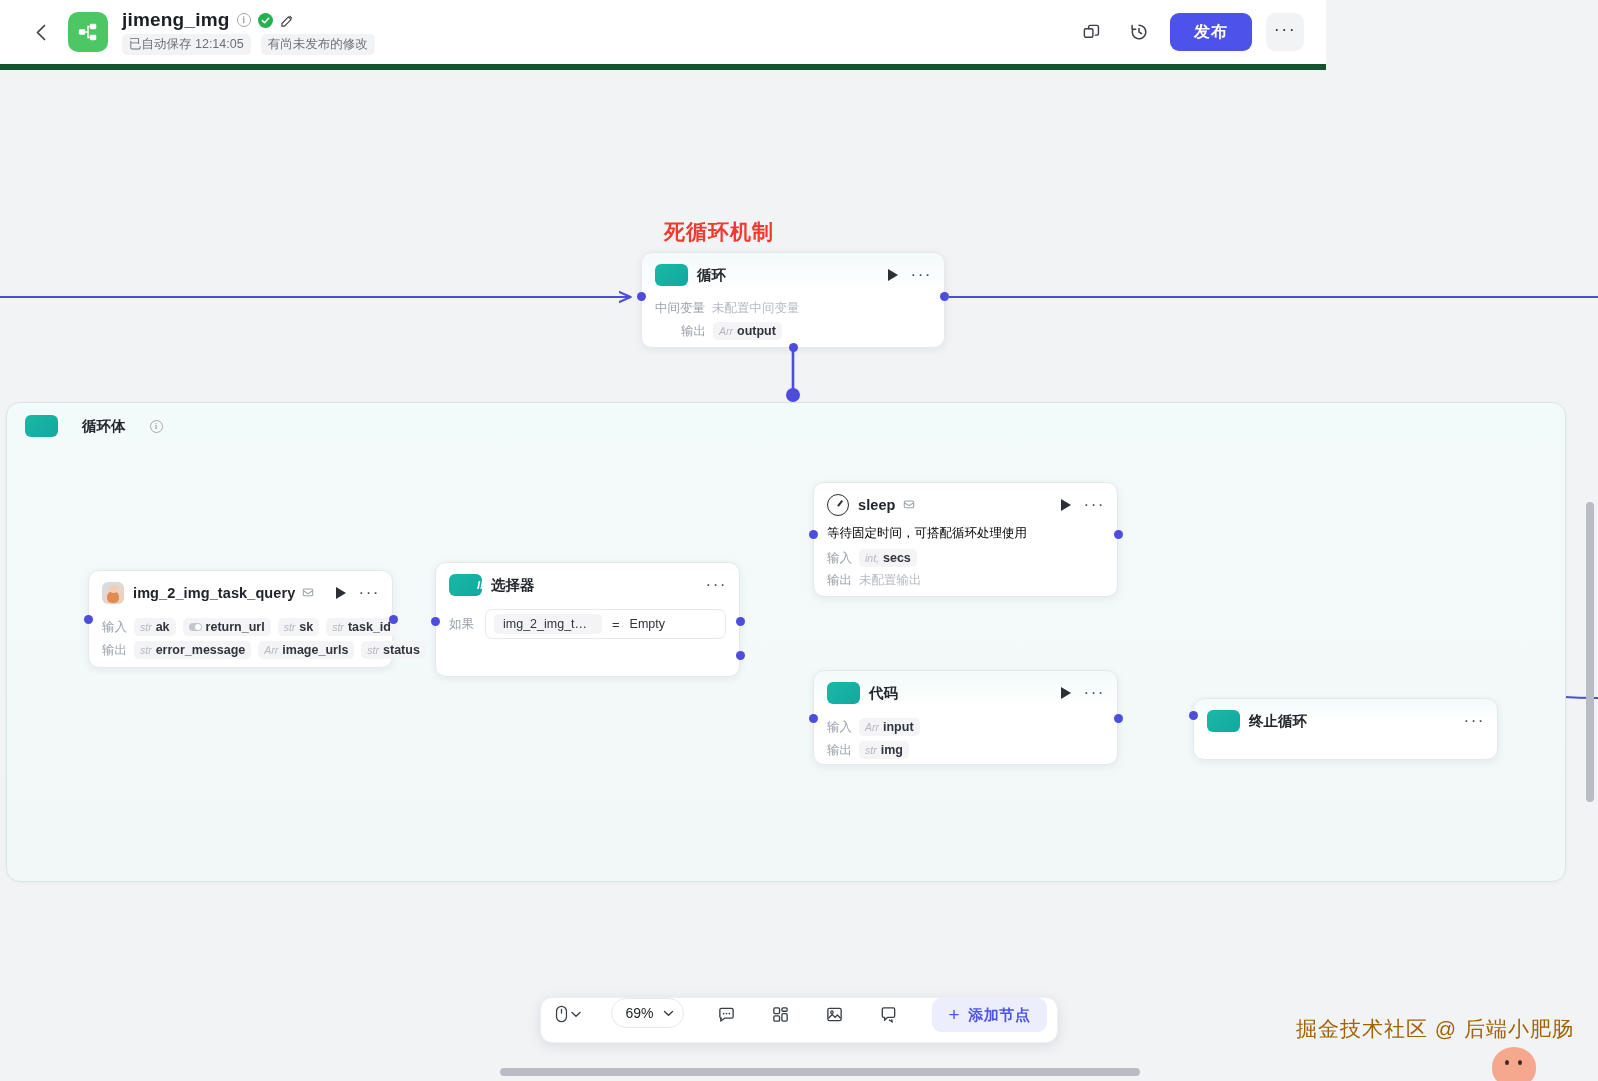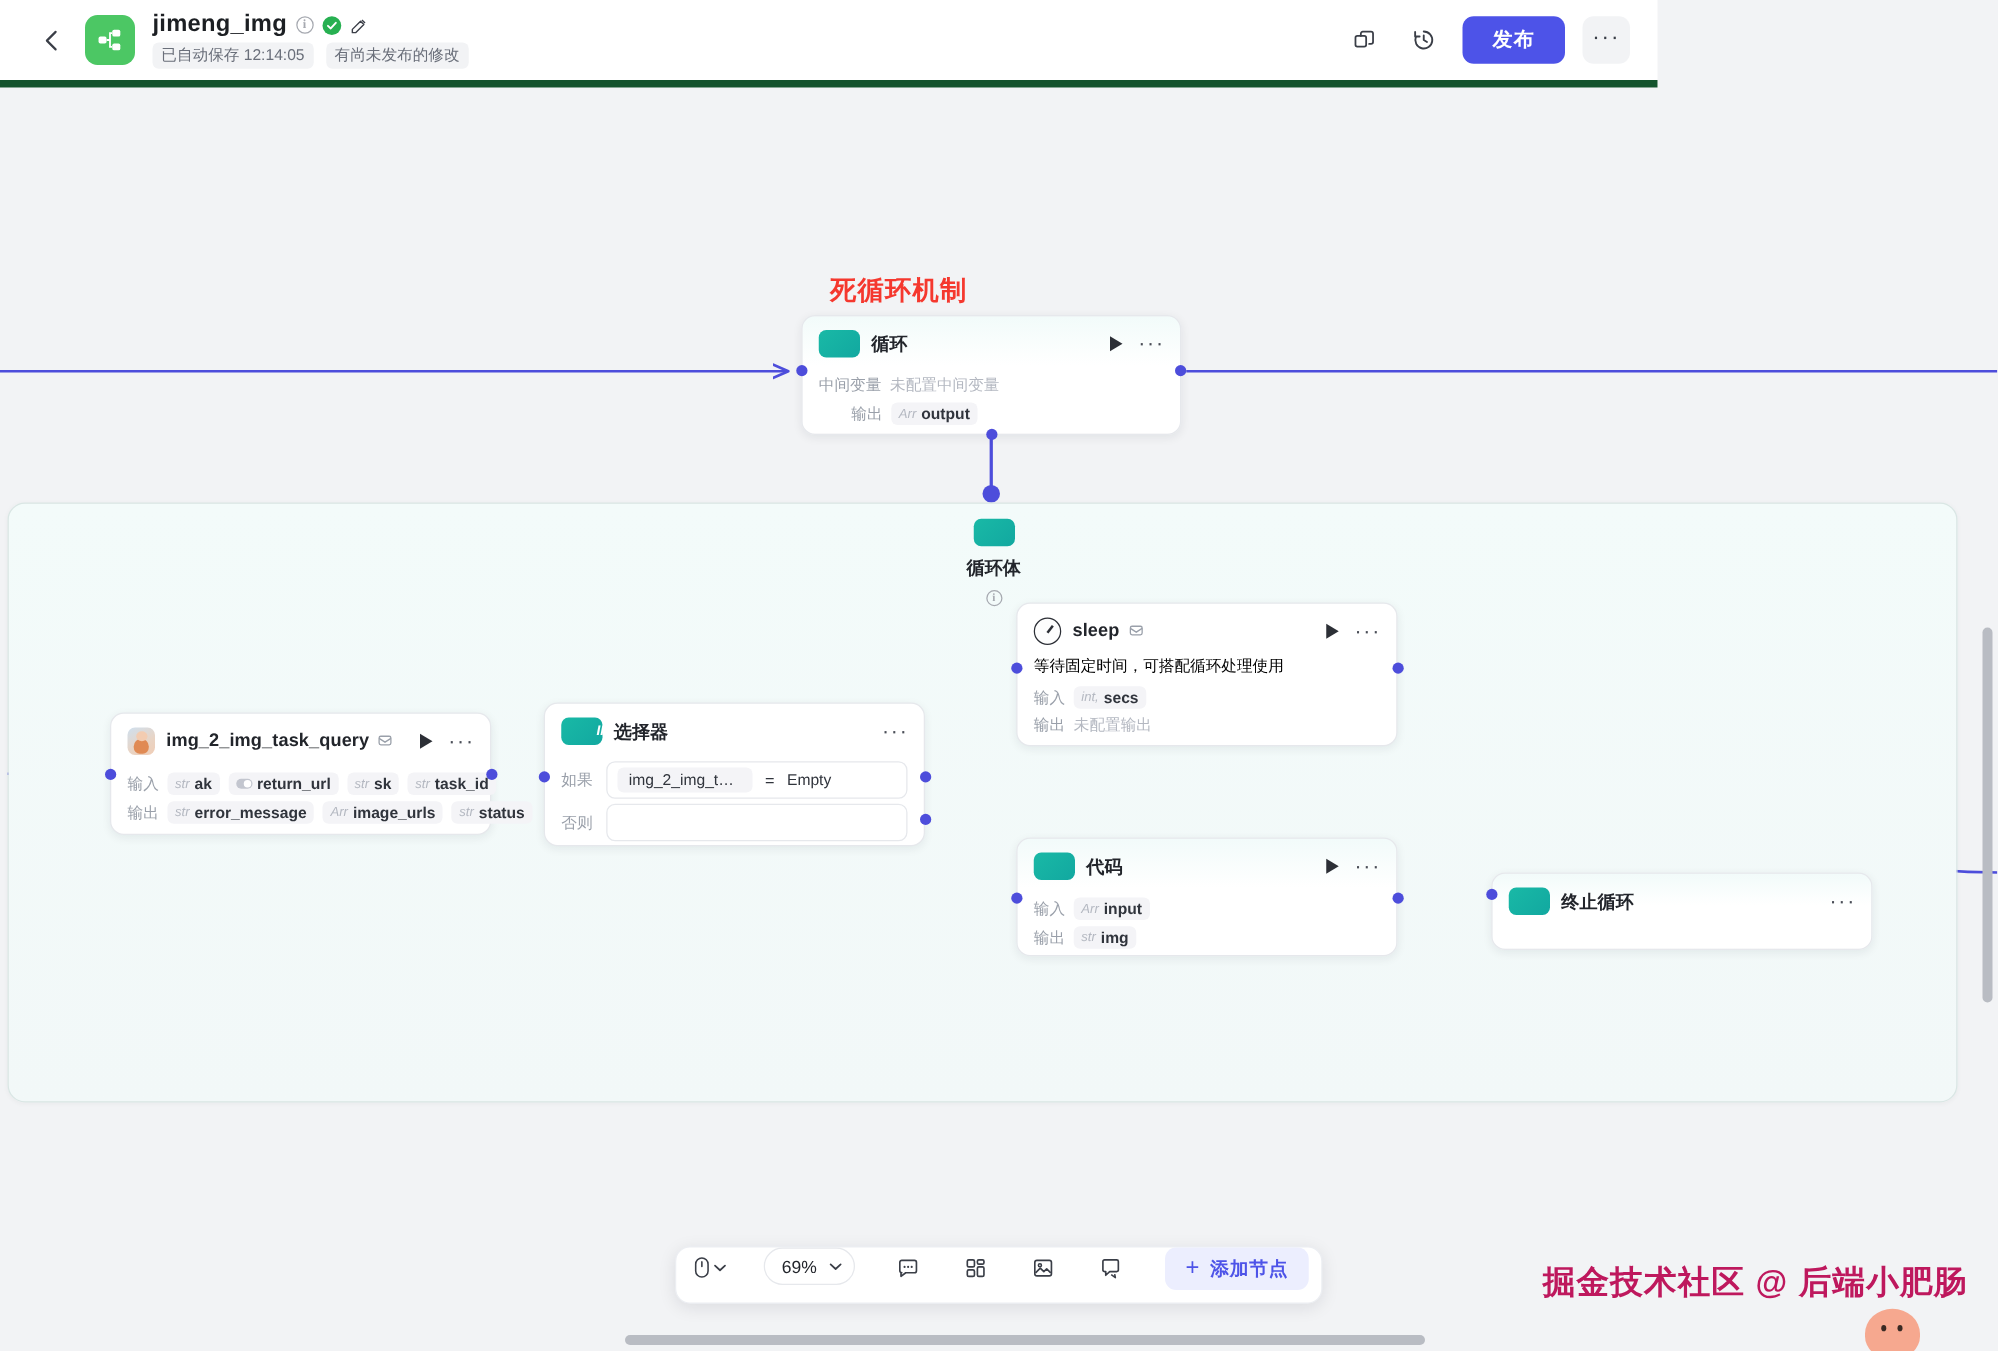--- a/index.html
+++ b/index.html
@@ -90,23 +90,22 @@
 
   
   .loop-body {
     position: absolute;
     background: linear-gradient(180deg,#f3fbfa 0%, #f2f8f8 100%);
     border: 1px solid #d9e6e4;
     border-radius: 14px;
     box-shadow: 0 1px 4px rgba(0,0,0,.04);
   }
   .loop-body-hdr {
-    display: flex; align-items: center; gap: 8px;
+    display: flex; align-items: center; gap: 24px;
     padding: 12px 0 0 18px;
-    flex-direction: column;
   }
   .loop-body-title { font-size: 14.5px; font-weight: 600; color: #22252b; }
 
   
   .node {
     position: absolute; background: #ffffff;
     border: 1px solid #e6e8ec; border-radius: 11px;
     box-shadow: 0 2px 8px rgba(20,24,40,.07);
   }
   .node.teal-tint { background: linear-gradient(180deg,#f2fbfa 0%, #ffffff 42%); }
@@ -220,21 +219,21 @@
     height: 34px; border-radius: 9px; background: #17ac4a;
     display: flex; align-items: center; gap: 8px; padding: 0 18px;
     color: #fff; font-size: 15px; font-weight: 600; cursor: pointer;
     letter-spacing: .6px;
   }
   .run-tri { width:0;height:0;border-left:9px solid #fff;border-top:6px solid transparent;border-bottom:6px solid transparent; }
 
   
   .watermark {
     position: absolute; right: 24px; bottom: 38px;
-    font-size: 26px; color: #be185d; font-weight: 700; letter-spacing: 1px;
+    font-size: 21px; color: #a16207; font-weight: 400; letter-spacing: 1px;
     user-select: none; z-index: 25;
   }
   .blob {
     position: absolute; right: 62px; bottom: -6px; width: 44px; height: 40px;
     background: #f6a88f; border-radius: 50% 50% 45% 45%; z-index: 26;
   }
   .blob:before, .blob:after {
     content:""; position:absolute; top:13px; width:4px; height:5px;
     background:#3a2a24; border-radius:50%;
   }
@@ -459,24 +458,20 @@
         </span>
       </div>
       <div class="sel-row">
         <span class="sel-key">如果</span>
         <span class="sel-box">
           <span class="sel-field">img_2_img_task···</span>
           <span class="sel-op">=</span>
           <span class="sel-val">Empty</span>
         </span>
       </div>
-      <div class="sel-row">
-        <span class="sel-key">否则</span>
-        <span class="sel-box empty"></span>
-      </div>
     </div>
     <div class="port" style="left:431px; top:547px;"></div>
     <div class="port" style="left:736px; top:547px;"></div>
     <div class="port" style="left:736px; top:581px;"></div>
 
     <div class="node" style="left:813px; top:412px; width:305px; height:115px;">
       <div class="node-hdr">
         <span class="node-icon clock"></span>
         <span class="node-title mono">sleep</span>
         <span class="hdr-tag-ico">

